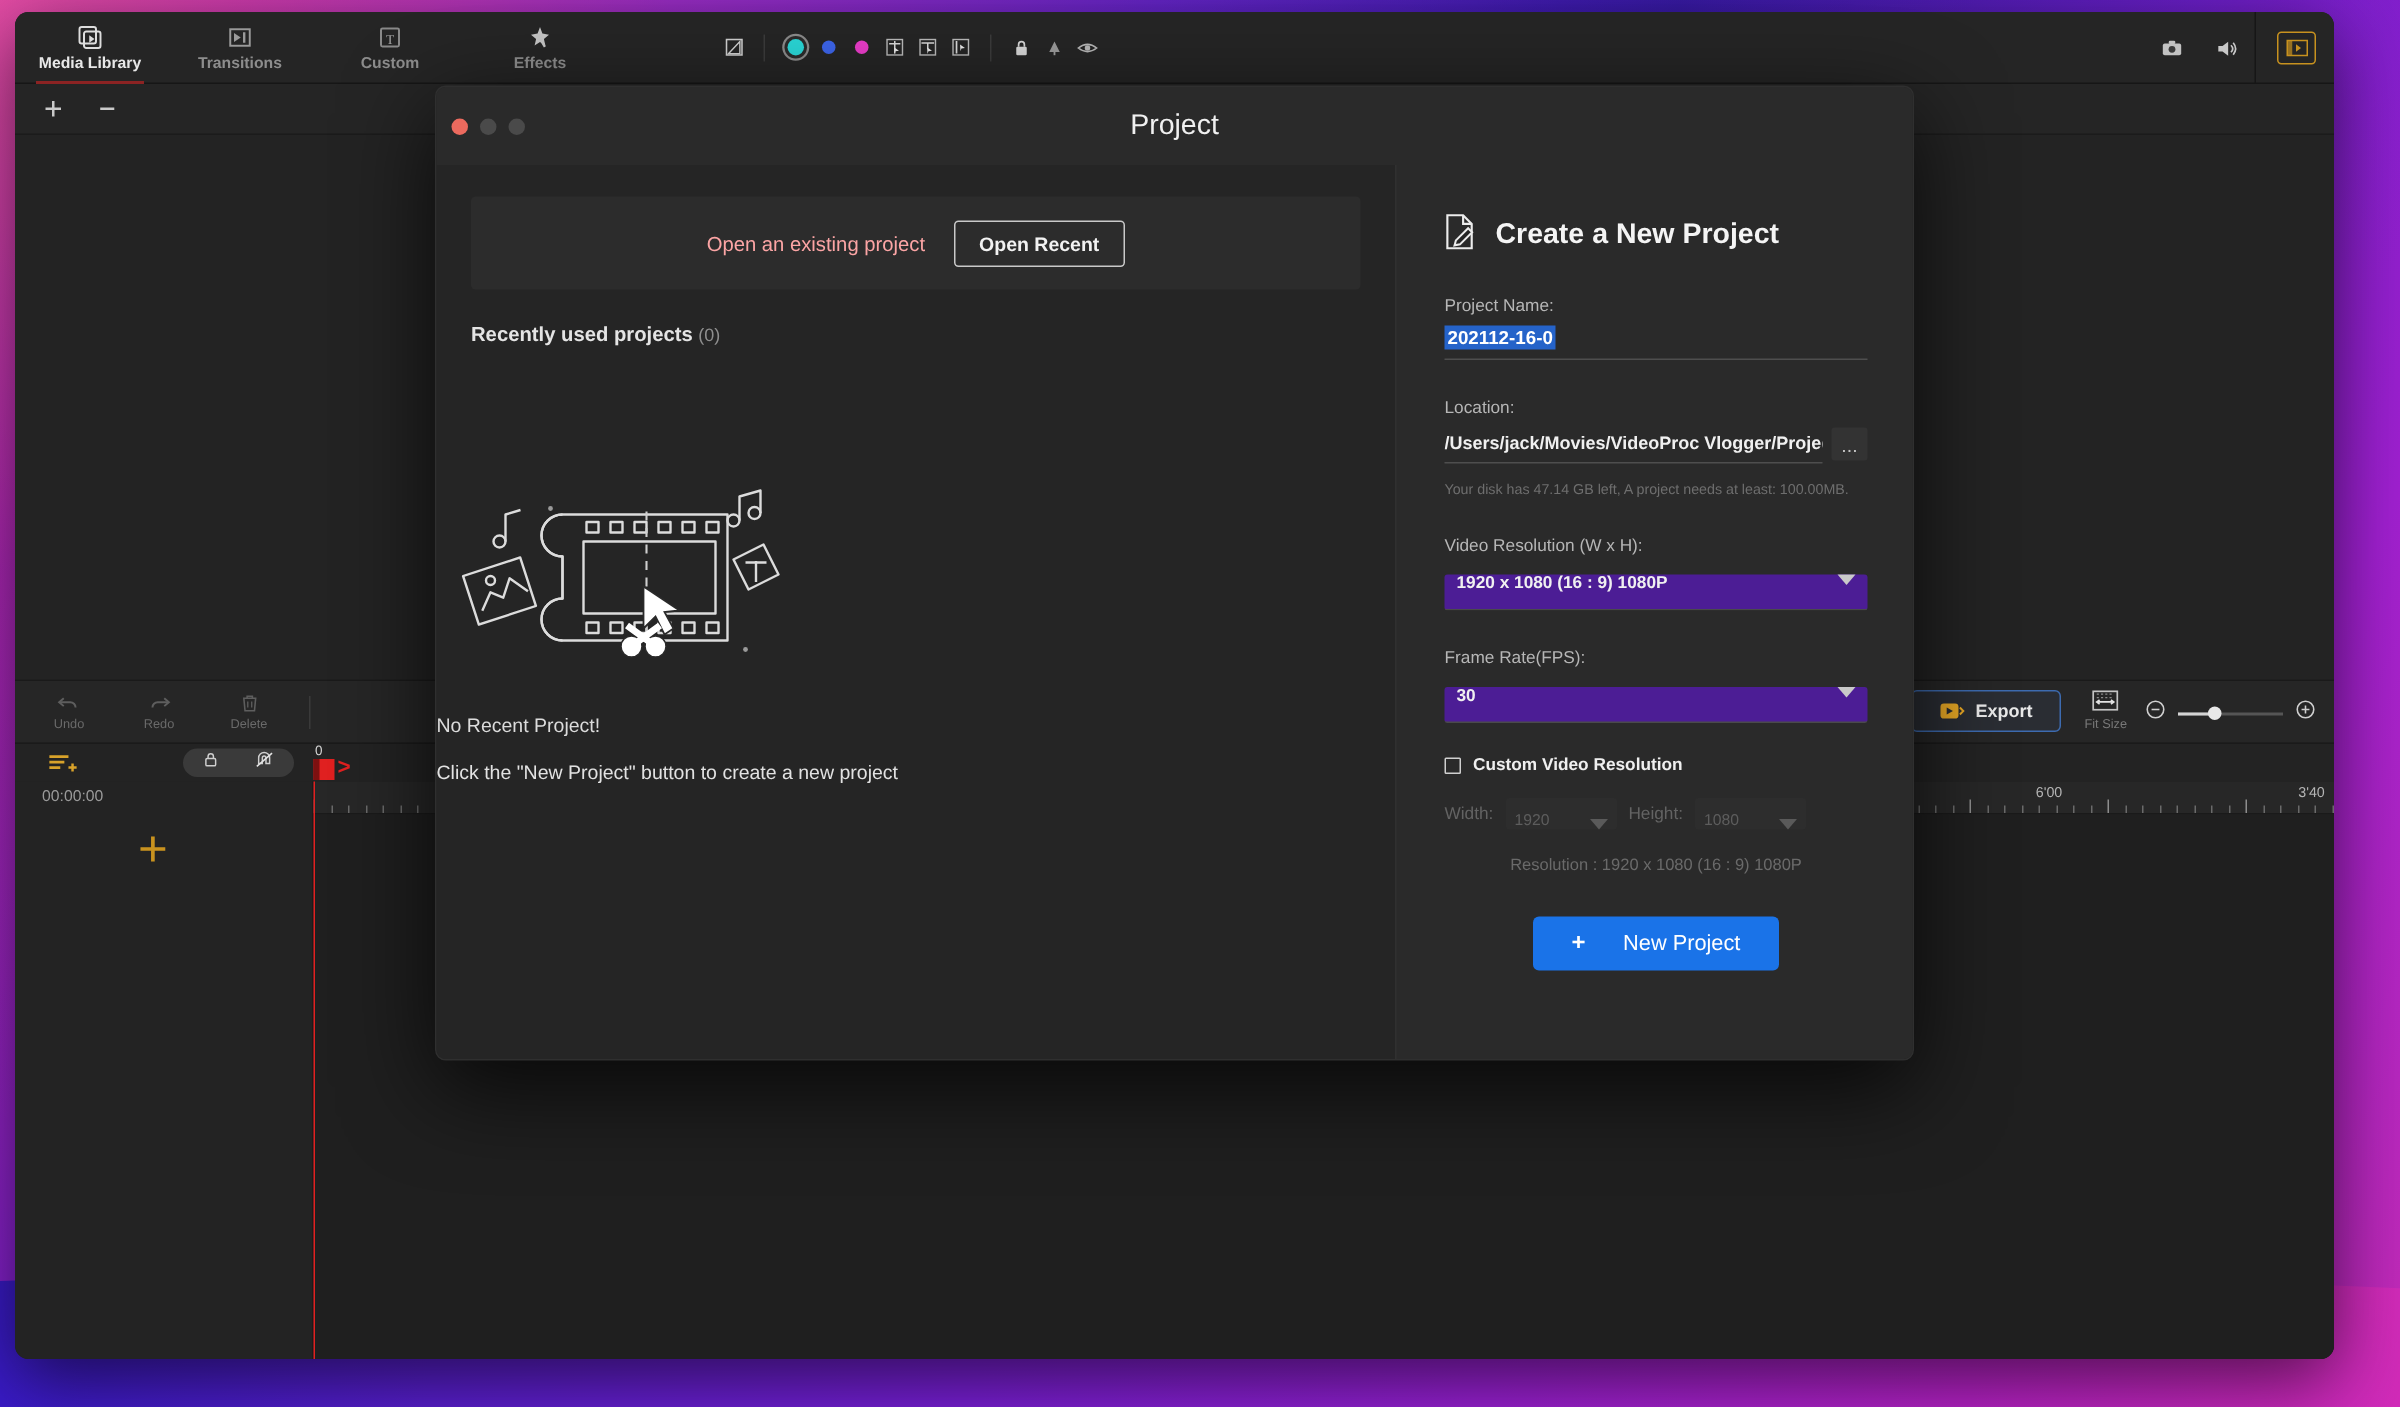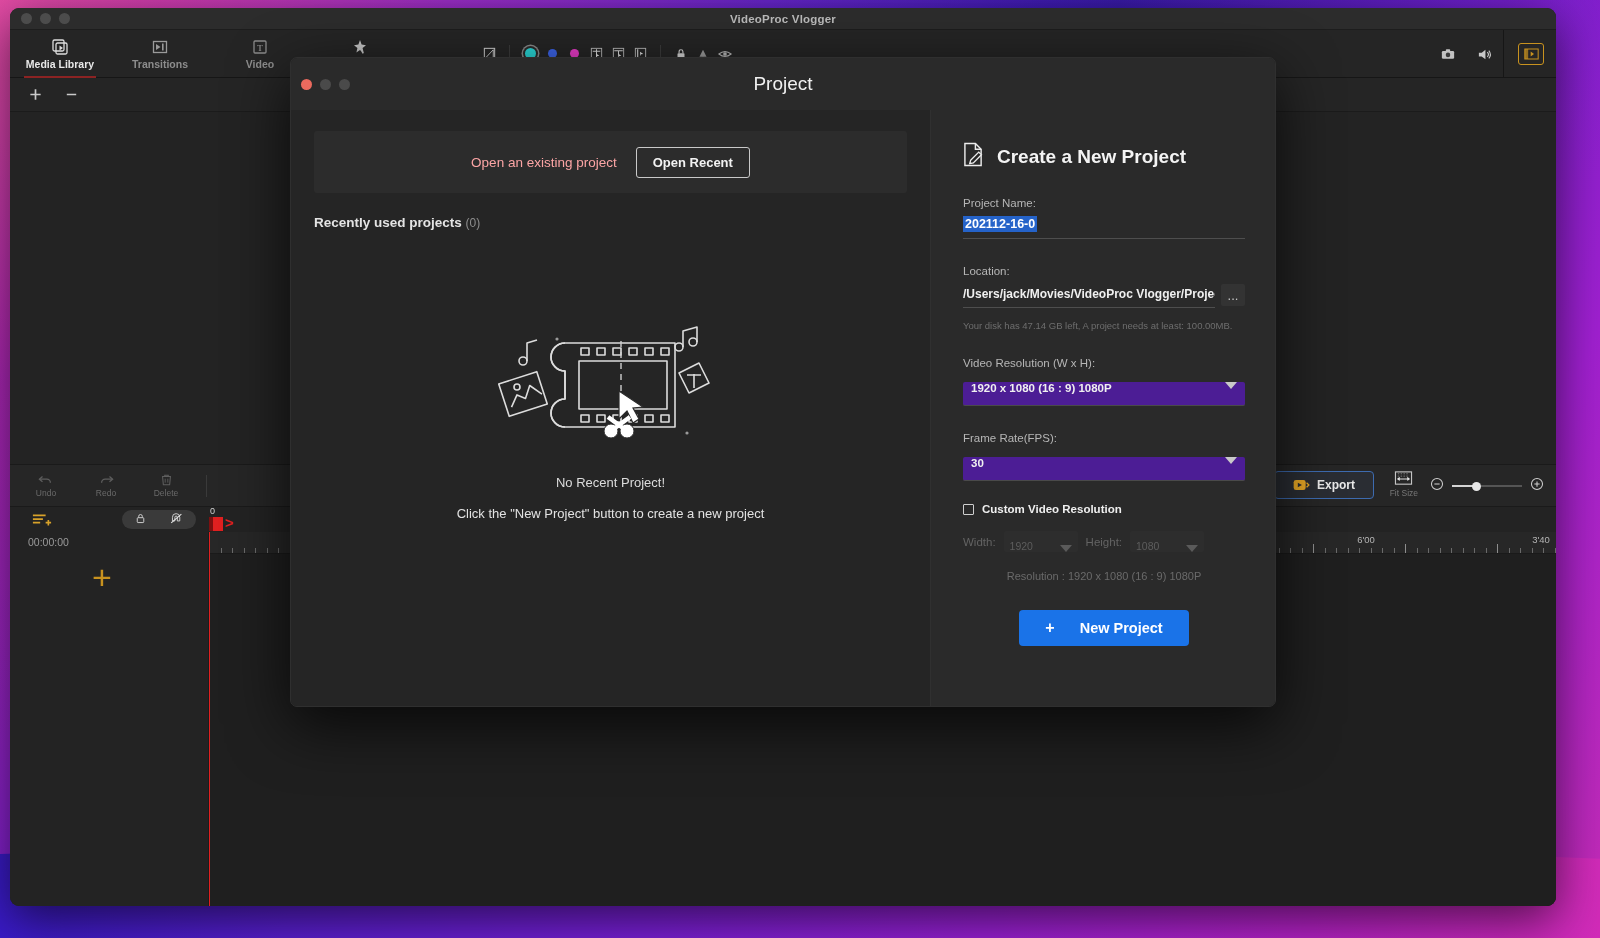--- a/index.html
+++ b/index.html
@@ -207,21 +207,21 @@
   }
   .open-label { font-size: 13.5px; color: #fca5a5; }
   .open-btn {
     padding: 7px 16px; border: 1.4px solid #c9c9c9; border-radius: 3px;
     font-size: 13px; color: #f2f2f2; cursor: pointer; background: transparent;
     font-weight: bold;
   }
   .recent-hdr { margin-top: 22px; font-size: 13.5px; color: #e4e4e4; font-weight: bold; }
   .recent-hdr .cnt { color: #8e8e8e; font-weight: normal; font-size: 12px; }
   .empty-wrap {
-    position: absolute; left: 0; right: 0; top: 205px; text-align: center;
+    position: absolute; left: 0; right: 0; top: 205px; text-align: left;
   }
   .empty-t1 { margin-top: 16px; font-size: 13px; color: #dcdcdc; }
   .empty-t2 { margin-top: 16px; font-size: 13px; color: #e2e2e2; }
 
   .dlg-right {
     width: 345px; flex: 0 0 345px; background: #2a2a2a; padding: 32px 30px 0 32px;
     border-left: 1px solid #303030; position: relative;
   }
   .cnp-head { display: flex; align-items: center; gap: 13px; }
   .cnp-title { font-size: 19px; color: #f4f4f4; font-weight: bold; }
@@ -264,38 +264,30 @@
     display: flex; align-items: flex-end; padding: 0 6px; cursor: not-allowed;
   }
   .wh-combo .wval { flex: 1; font-size: 10.5px; color: #5d5d5d; }
   .res-line { margin-top: 18px; text-align: center; font-size: 11px; color: #6a6a6a; }
   .newbtn-wrap { margin-top: 28px; display: flex; justify-content: center; }
   .newbtn {
     background: #1a73e8; border-radius: 4px; padding: 10px 26px;
     display: flex; align-items: center; gap: 9px; cursor: pointer;
   }
   .newbtn .nplus { font-size: 16px; color: #fff; line-height: 1; font-weight: bold; }
-  .newbtn .ntxt { font-size: 14.5px; color: #fff; font-weight: bold; padding-left: 16px; }
+  .newbtn .ntxt { font-size: 14.5px; color: #fff; font-weight: normal; padding-left: 16px; }
 </style>
 </head>
 <body>
 
 <div class="wp-band wp-b1"></div>
 <div class="wp-band wp-b2"></div>
 
 <div class="app-window">
 
-  <div class="titlebar">
-    <div class="traffic">
-      <div class="tl"></div>
-      <div class="tl"></div>
-      <div class="tl"></div>
-    </div>
-    <div class="win-title">VideoProc Vlogger</div>
-  </div>
 
   <div class="toolbar">
     <div class="tabs">
 
       <div class="tab active">
         <span class="ticon">
           <svg viewBox="0 0 18 18" width="18" height="18">
               <rect x="2" y="2" width="11" height="11" rx="1.5" fill="none" stroke="#ddd" stroke-width="1.3"></rect>
               <rect x="5" y="5" width="11" height="11" rx="1.5" fill="none" stroke="#ddd" stroke-width="1.3"></rect>
               <polygon points="8.5,7.5 12,10 8.5,12.5" fill="#ddd"></polygon>
@@ -315,21 +307,21 @@
         <span class="tlabel">Transitions</span>
       </div>
 
       <div class="tab">
         <span class="ticon">
           <svg viewBox="0 0 18 18" width="18" height="18">
               <rect x="3" y="3" width="12" height="12" rx="1" fill="none" stroke="#8a8a8a" stroke-width="1.3"></rect>
               <text x="9" y="13" font-size="9" fill="#a8a8a8" text-anchor="middle" font-family="Liberation Serif, serif">T</text>
             </svg>
         </span>
-        <span class="tlabel">Video</span>
+        <span class="tlabel">Custom</span>
       </div>
 
       <div class="tab">
         <span class="ticon">
           <svg viewBox="0 0 18 18" width="18" height="18">
               <path d="M9 2 L10.6 6.4 L15 7.2 L11.6 10 L12.6 14.4 L9 12 L5.4 14.4 L6.4 10 L3 7.2 L7.4 6.4 Z" fill="#c4c4c4"></path>
               <rect x="9.5" y="10" width="1.6" height="6" transform="rotate(-30 10 12)" fill="#c4c4c4"></rect>
             </svg>
         </span>
         <span class="tlabel">Effects</span>

